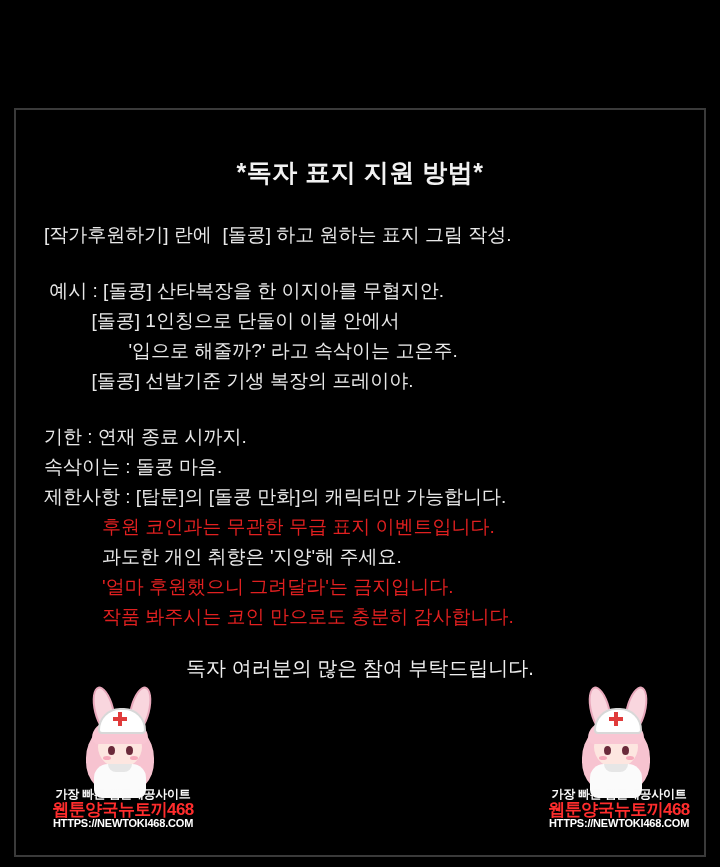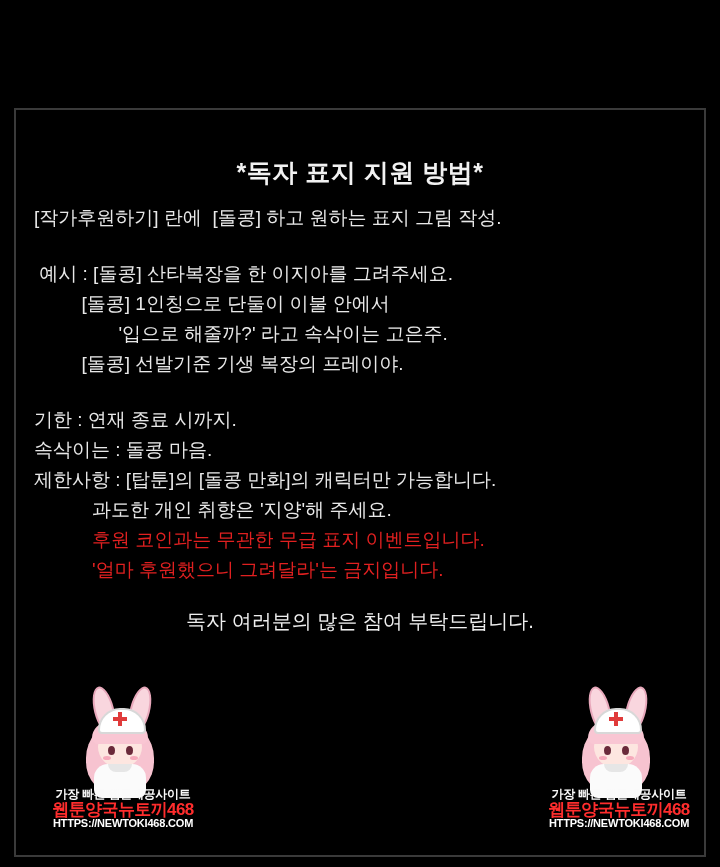--- a/index.html
+++ b/index.html
@@ -38,22 +38,22 @@
   }
   .title {
     text-align: center;
     color: #f2f2f2;
     font-size: 25px;
     font-weight: bold;
     margin-top: 48px;
     letter-spacing: 0.5px;
   }
   .lines {
-    margin-top: 14px;
-    padding-left: 34px;
+    margin-top: 31px;
+    padding-left: 44px;
     padding-right: 20px;
     text-decoration: underline;
   }
   .line {
     color: #e8e8e8;
     font-size: 19px;
     line-height: 30px;
     white-space: pre;
   }
   .line.red {
@@ -196,30 +196,31 @@
 <div class="page">
 
   <div class="panel-border"></div>
 
   <div class="content">
 
     <div class="title">*독자 표지 지원 방법*</div>
 
     <div class="lines">
       <div class="line">[작가후원하기] 란에  [돌콩] 하고 원하는 표지 그림 작성.</div>
-      <div class="line gap-top"> 예시 : [돌콩] 산타복장을 한 이지아를 그려주세요.</div>
+      <div class="line gap-top"> 예시 : [돌콩] 산타복장을 한 이지아를 무협지안.</div>
       <div class="line">         [돌콩] 1인칭으로 단둘이 이불 안에서</div>
       <div class="line">                '입으로 해줄까?' 라고 속삭이는 고은주.</div>
       <div class="line">         [돌콩] 선발기준 기생 복장의 프레이야.</div>
       <div class="line gap-top">기한 : 연재 종료 시까지.</div>
       <div class="line">속삭이는 : 돌콩 마음.</div>
       <div class="line">제한사항 : [탑툰]의 [돌콩 만화]의 캐릭터만 가능합니다.</div>
+      <div class="line red">           후원 코인과는 무관한 무급 표지 이벤트입니다.</div>
       <div class="line">           과도한 개인 취향은 '지양'해 주세요.</div>
-      <div class="line red">           후원 코인과는 무관한 무급 표지 이벤트입니다.</div>
       <div class="line red">           '얼마 후원했으니 그려달라'는 금지입니다.</div>
+      <div class="line red">           작품 봐주시는 코인 만으로도 충분히 감사합니다.</div>
     </div>
 
     <div class="closing">독자 여러분의 많은 참여 부탁드립니다.</div>
 
   </div>
 
   <div class="chibi left">
     <div class="hair-back"></div>
     <div class="ear-l"></div>
     <div class="ear-r"></div>

